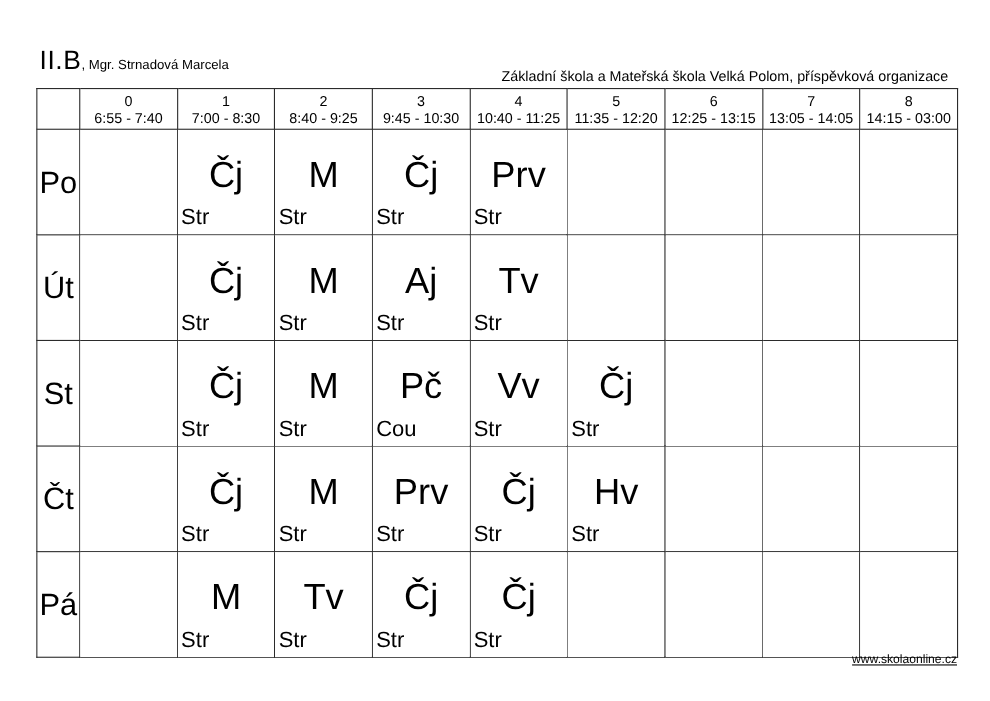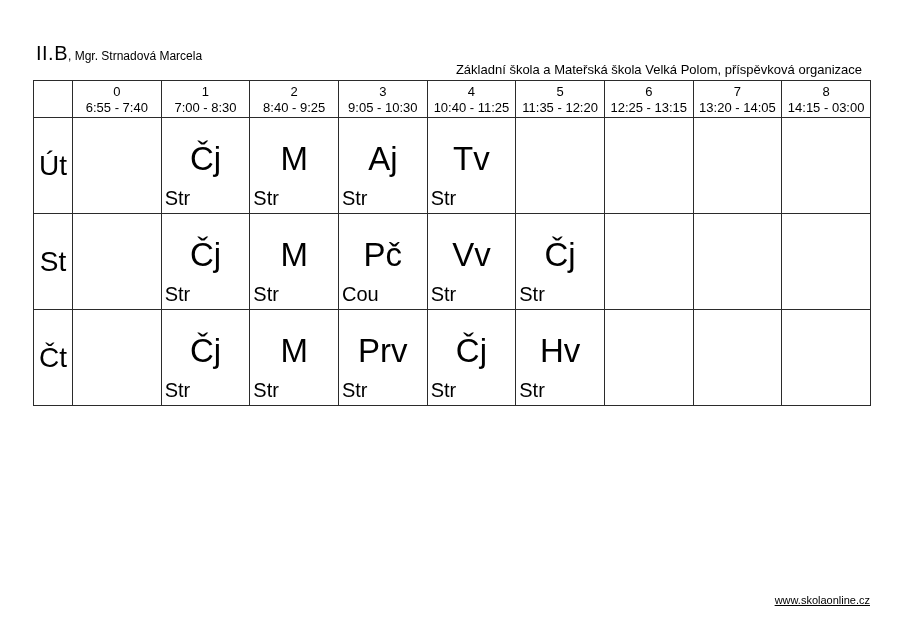--- a/index.html
+++ b/index.html
@@ -23,21 +23,21 @@
     white-space: nowrap;
     margin-top: 29px;
   }
   .page-title {
     position: absolute;
     left: 36px;
     top: 42px;
     white-space: nowrap;
   }
   .class-name {
-    font-size: 20px;
+    font-size: 24px;
     letter-spacing: 0.5px;
   }
   .teacher-name {
     font-size: 12px;
   }
   table.timetable {
     position: absolute;
     left: 33px;
     top: 80px;
     width: 838px;
@@ -133,46 +133,70 @@
         <th>
           <div class="period-number">1</div>
           <div class="period-time">7:00 - 8:30</div>
         </th>
         <th>
           <div class="period-number">2</div>
           <div class="period-time">8:40 - 9:25</div>
         </th>
         <th>
           <div class="period-number">3</div>
-          <div class="period-time">9:05 - 10:30</div>
+          <div class="period-time">9:45 - 10:30</div>
         </th>
         <th>
           <div class="period-number">4</div>
           <div class="period-time">10:40 - 11:25</div>
         </th>
         <th>
           <div class="period-number">5</div>
           <div class="period-time">11:35 - 12:20</div>
         </th>
         <th>
           <div class="period-number">6</div>
           <div class="period-time">12:25 - 13:15</div>
         </th>
         <th>
           <div class="period-number">7</div>
-          <div class="period-time">13:20 - 14:05</div>
+          <div class="period-time">13:05 - 14:05</div>
         </th>
         <th>
           <div class="period-number">8</div>
           <div class="period-time">14:15 - 03:00</div>
         </th>
       </tr>
     </thead>
   <tbody>
       <tr>
+        <th class="day-cell">Po</th>
+        <td class="lesson-cell"></td>
+        <td class="lesson-cell">
+          <div class="subject">Čj</div>
+          <div class="teacher">Str</div>
+        </td>
+        <td class="lesson-cell">
+          <div class="subject">M</div>
+          <div class="teacher">Str</div>
+        </td>
+        <td class="lesson-cell">
+          <div class="subject">Čj</div>
+          <div class="teacher">Str</div>
+        </td>
+        <td class="lesson-cell">
+          <div class="subject">Prv</div>
+          <div class="teacher">Str</div>
+        </td>
+        <td class="lesson-cell"></td>
+        <td class="lesson-cell"></td>
+        <td class="lesson-cell"></td>
+        <td class="lesson-cell"></td>
+      </tr>
+      <tr>
         <th class="day-cell">Út</th>
         <td class="lesson-cell"></td>
         <td class="lesson-cell">
           <div class="subject">Čj</div>
           <div class="teacher">Str</div>
         </td>
         <td class="lesson-cell">
           <div class="subject">M</div>
           <div class="teacher">Str</div>
         </td>
@@ -236,16 +260,40 @@
           <div class="teacher">Str</div>
         </td>
         <td class="lesson-cell">
           <div class="subject">Hv</div>
           <div class="teacher">Str</div>
         </td>
         <td class="lesson-cell"></td>
         <td class="lesson-cell"></td>
         <td class="lesson-cell"></td>
       </tr>
+      <tr>
+        <th class="day-cell">Pá</th>
+        <td class="lesson-cell"></td>
+        <td class="lesson-cell">
+          <div class="subject">M</div>
+          <div class="teacher">Str</div>
+        </td>
+        <td class="lesson-cell">
+          <div class="subject">Tv</div>
+          <div class="teacher">Str</div>
+        </td>
+        <td class="lesson-cell">
+          <div class="subject">Čj</div>
+          <div class="teacher">Str</div>
+        </td>
+        <td class="lesson-cell">
+          <div class="subject">Čj</div>
+          <div class="teacher">Str</div>
+        </td>
+        <td class="lesson-cell"></td>
+        <td class="lesson-cell"></td>
+        <td class="lesson-cell"></td>
+        <td class="lesson-cell"></td>
+      </tr>
     </tbody>
 </table>
 
 <div class="footer-link">www.skolaonline.cz</div>
 
 </body></html>

